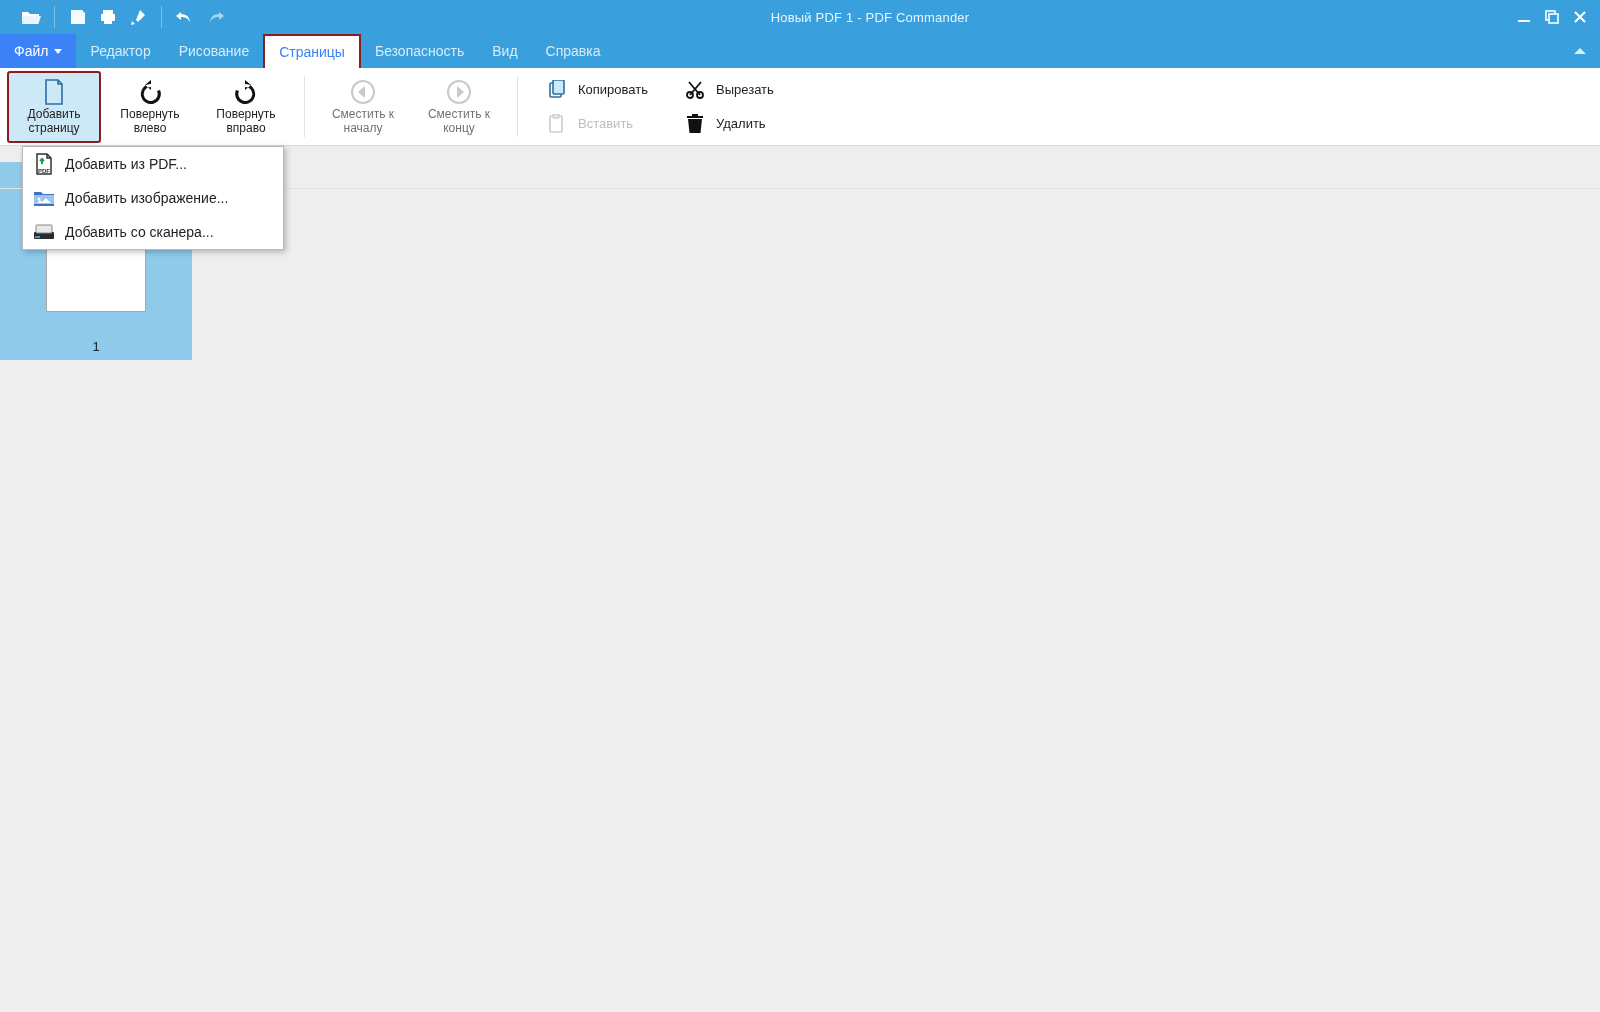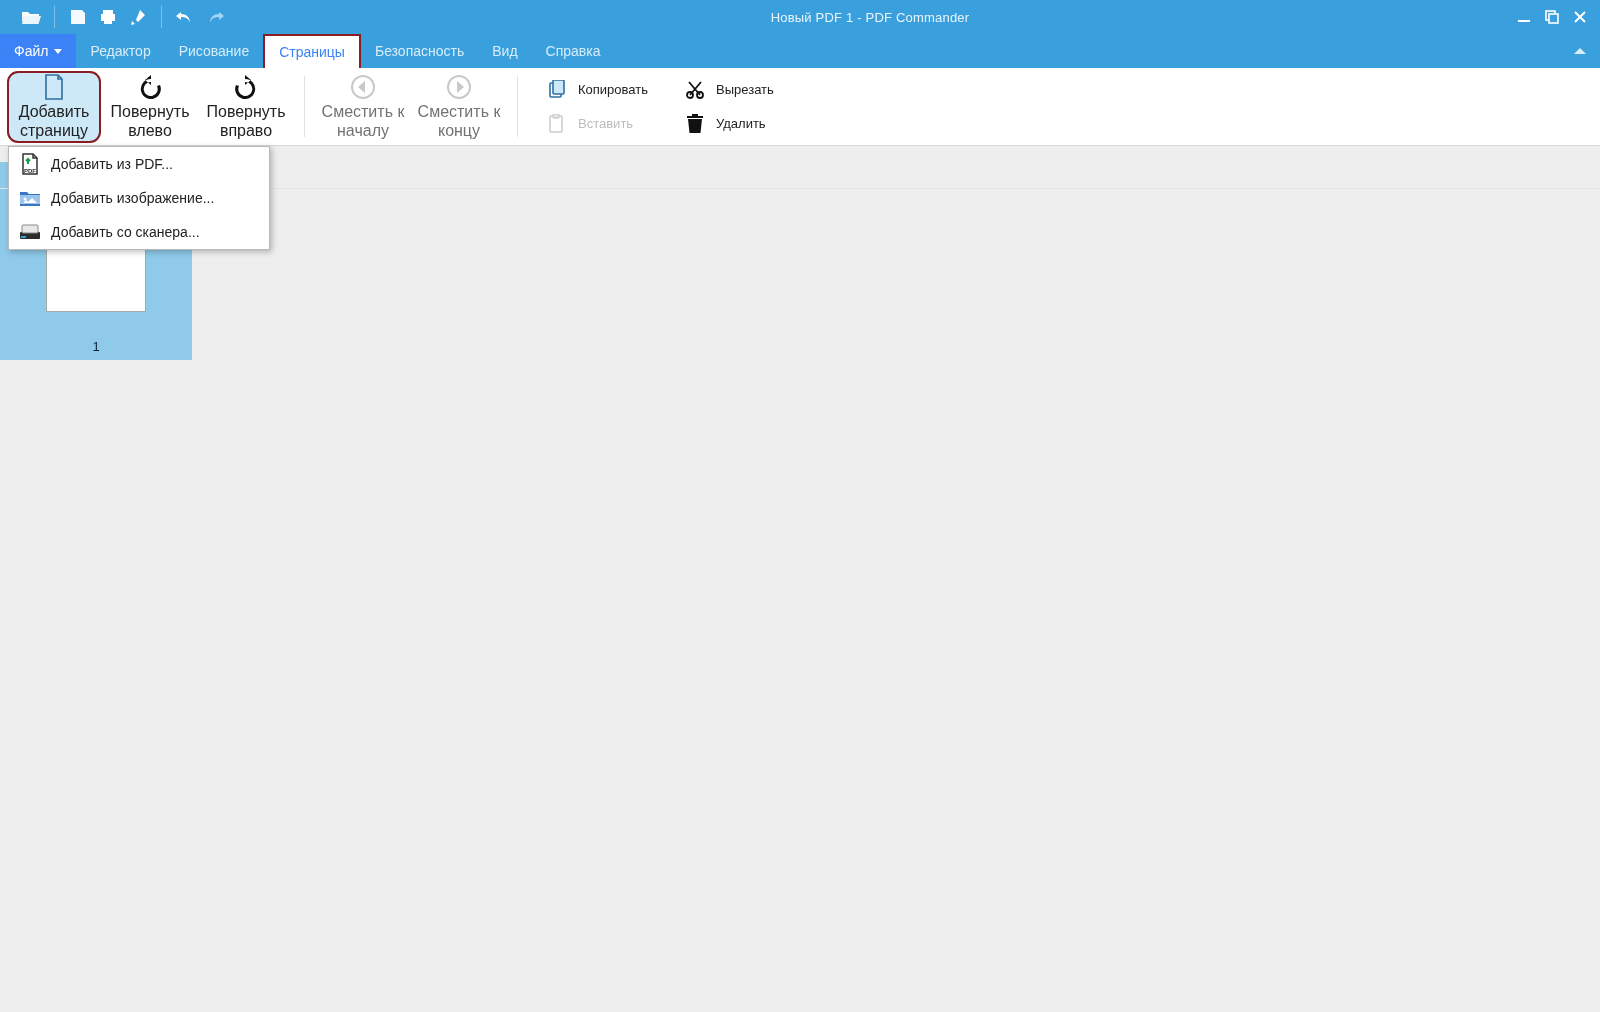--- a/index.html
+++ b/index.html
@@ -14,35 +14,35 @@
 .win-btn svg{width:14px;height:14px}
 .menubar{height:34px;background:#399fdd;display:flex;align-items:stretch;color:#fff;font-size:14px}
 .menu-item{padding:0 14px;display:flex;align-items:center;color:#d7edfa;cursor:default}
 .menu-item.active-file{background:#3b82f6;color:#fff}
 .menu-item.active-file .caret{margin-left:6px;border-left:4px solid transparent;border-right:4px solid transparent;border-top:5px solid #fff}
 .menu-item.selected-tab{background:#fff;color:#3b82f6;border:2px solid #8a1d22;border-bottom:none;height:34px;margin-top:0}
 .menu-collapse{margin-left:auto;width:40px;display:flex;align-items:center;justify-content:center;color:#d7edfa}
 .ribbon{height:78px;background:#fff;border-bottom:1px solid #d9d9d9;display:flex;align-items:stretch;position:relative}
 .rib-group{display:flex;align-items:center;padding:0 6px}
 .rib-sep{width:1px;background:#e1e1e1;margin:8px 4px}
-.big-btn{width:92px;height:70px;margin:4px 2px;display:flex;flex-direction:column;align-items:center;justify-content:center;font-size:16px;color:#222;text-align:center;line-height:1.15;border:1px solid transparent;border-radius:10px}
+.big-btn{width:92px;height:70px;margin:4px 2px;display:flex;flex-direction:column;align-items:center;justify-content:center;font-size:12px;color:#222;text-align:center;line-height:1.15;border:1px solid transparent;border-radius:2px}
 .big-btn.selected{background:#cde8f7;border:1px solid #6fb7e3}
 .big-btn.highlight{outline:2px solid #8a1d22;outline-offset:-1px}
 .big-btn .ic{height:28px;display:flex;align-items:center;justify-content:center;margin-bottom:2px}
 .big-btn.disabled{color:#737373}
 .small-row{display:flex;align-items:center;height:34px;padding:0 10px;font-size:13px;color:#222;gap:10px}
 .small-row.disabled{color:#bdbdbd}
 .small-row .sic{width:22px;display:flex;align-items:center;justify-content:center}
 .col{display:flex;flex-direction:column;justify-content:center;padding:4px 8px}
 .workspace{position:absolute;left:0;right:0;top:146px;bottom:0;background:#eeeeee}
 .thumbs-panel{position:absolute;left:0;top:0;width:192px;bottom:0}
 .thumb{position:absolute;left:0;top:16px;width:192px;height:198px;background:#8fcaea;display:flex;flex-direction:column;align-items:center}
 .thumb .page{margin-top:12px;width:100px;height:138px;background:#fff;border:1px solid #a9a9a9}
 .thumb .num{margin-top:auto;margin-bottom:6px;font-size:13px;color:#123}
-.dropdown{position:absolute;left:8px;top:146px;width:262px;background:#fff;border:1px solid #b9b9b9;box-shadow:2px 2px 6px rgba(0,0,0,.25);z-index:50}
+.dropdown{position:absolute;left:22px;top:146px;width:262px;background:#fff;border:1px solid #b9b9b9;box-shadow:2px 2px 6px rgba(0,0,0,.25);z-index:50}
 .dd-item{height:34px;display:flex;align-items:center;padding:0 10px;font-size:14px;color:#222;gap:10px}
 .dd-item.hovered{background:#cde8f7;outline:2px solid #8a1d22;outline-offset:-2px;margin:2px;border-radius:2px;height:30px}
 .dd-item .dic{width:22px;display:flex;align-items:center;justify-content:center}
 svg{display:block}
 .ribbon .rib-sep:first-child{display:none}
 .thin-line{position:absolute;left:0;right:0;top:42px;height:1px;background:#e4e4e4;z-index:1}
 .workspace .thin-line{top:42px}
 </style>
 </head>
 <body>

